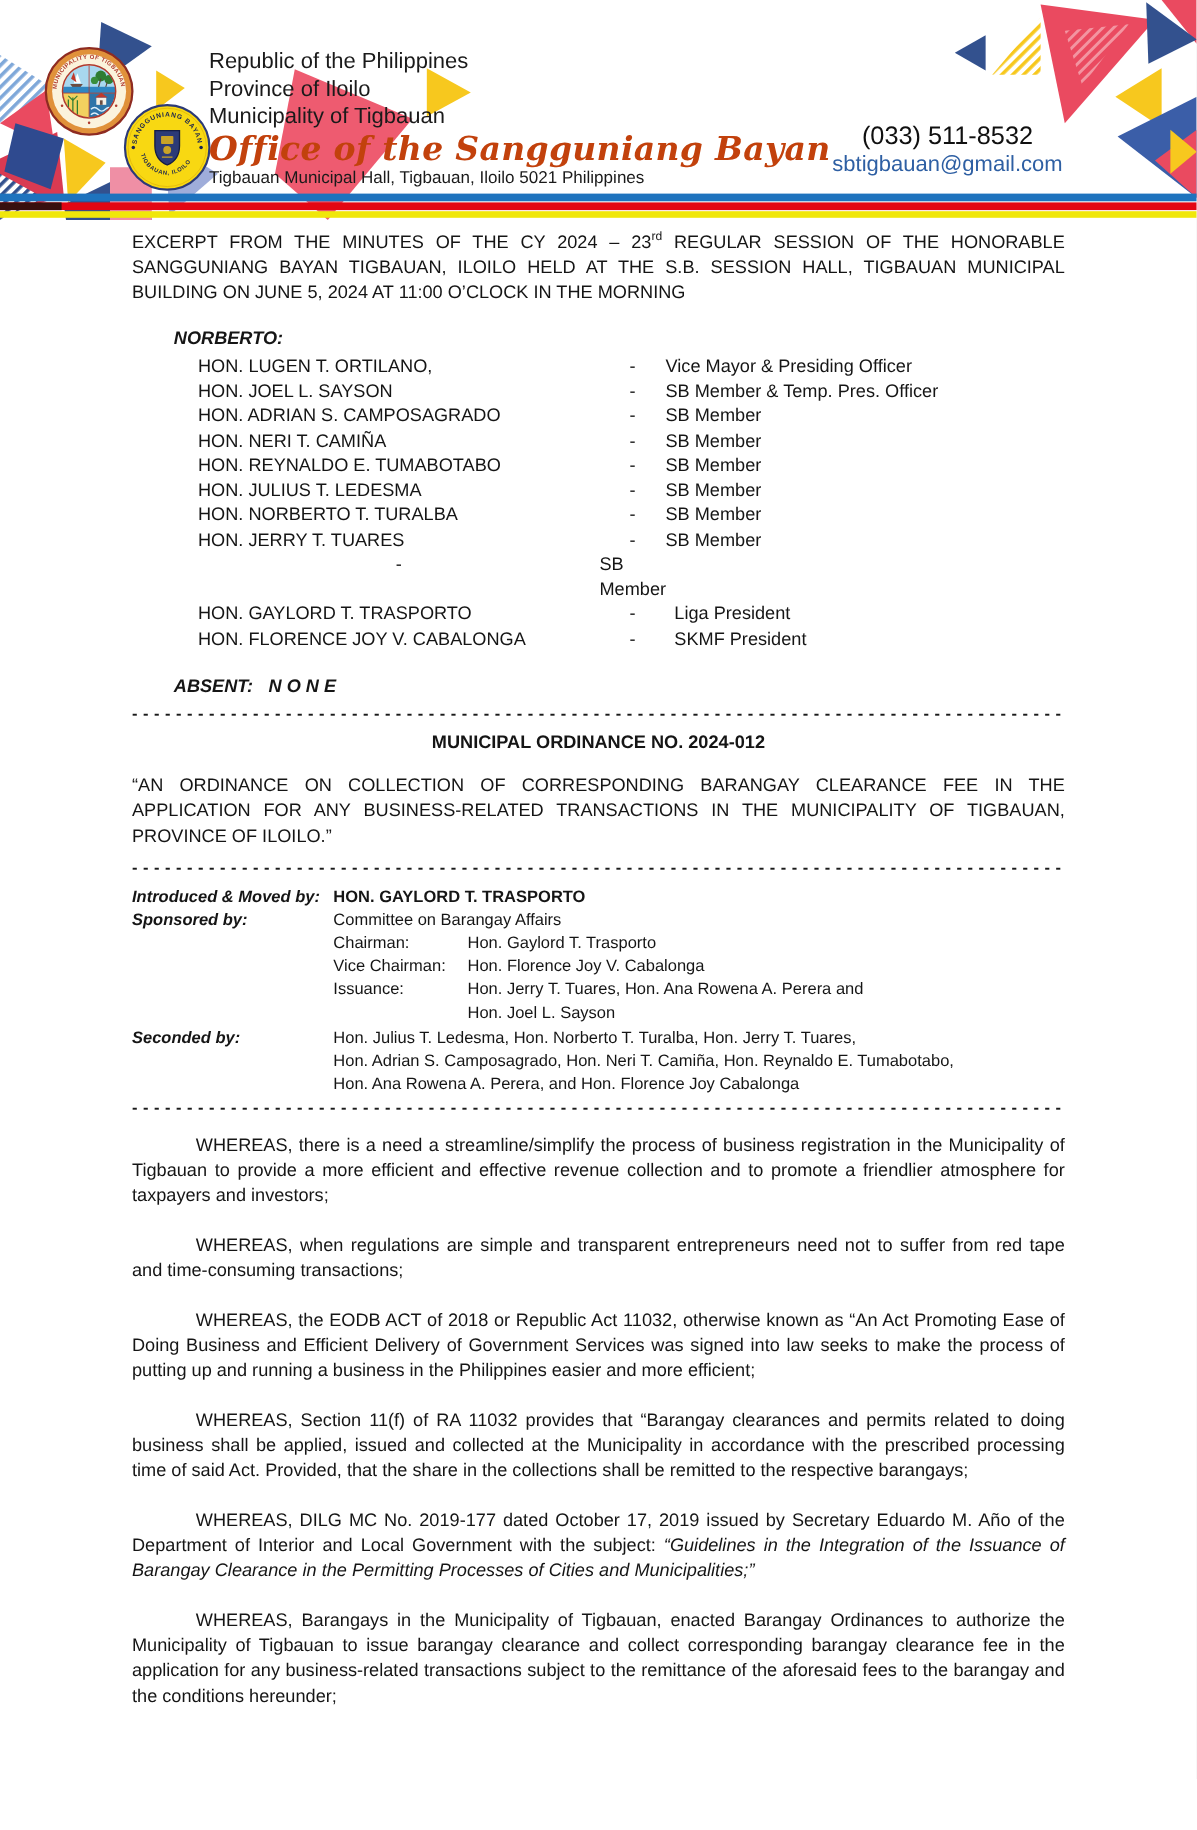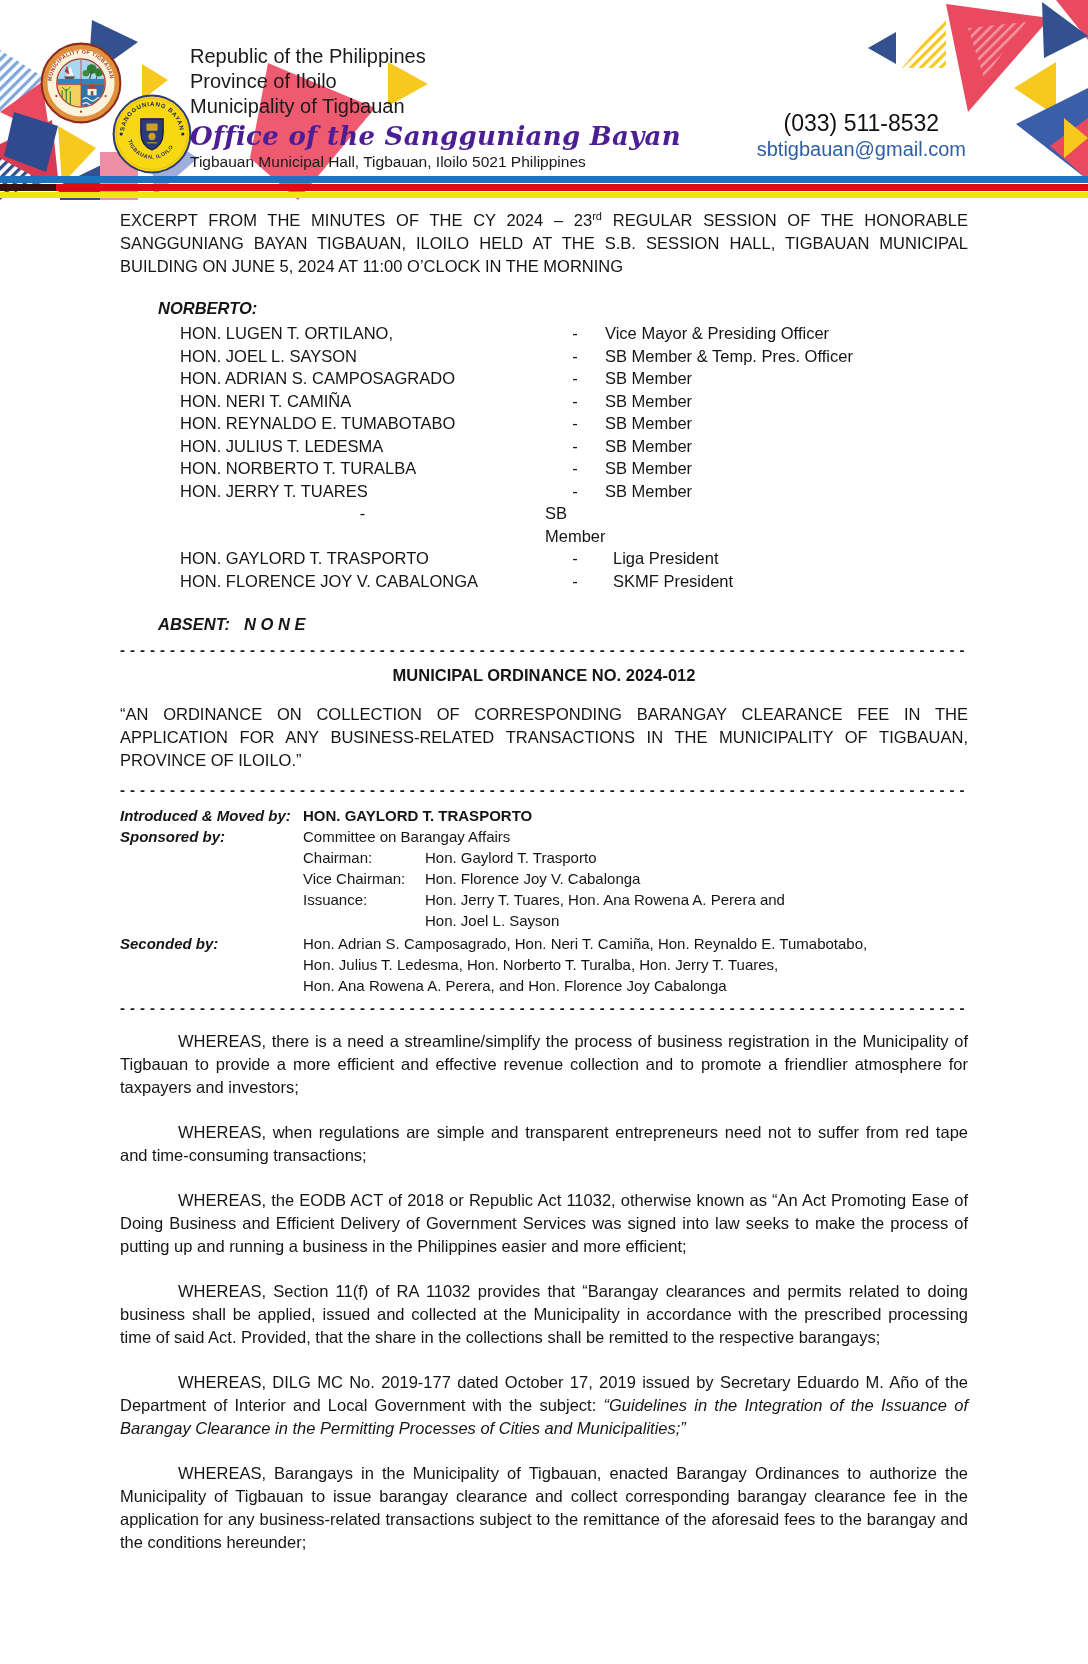--- a/index.html
+++ b/index.html
@@ -4,21 +4,21 @@
 <style>
   html,body{margin:0;padding:0;background:#e8e8e8;}
   .page{position:relative;width:1088px;height:1664px;margin:0 auto;background:#ffffff;
         font-family:"Liberation Sans",sans-serif;color:#151515;overflow:hidden;}
   
   header{position:absolute;top:0;left:0;width:1088px;height:200px;}
   .deco{position:absolute;pointer-events:none;}
   .hdr-text{position:absolute;left:190px;top:44px;white-space:nowrap;}
   .hdr-line{font-size:20px;line-height:25px;color:#1a1a1a;}
   .hdr-office{font-family:"DejaVu Serif",serif;font-style:italic;font-weight:bold;
-              font-size:26px;line-height:34px;color:#4c1d95;letter-spacing:.3px;}
+              font-size:30px;line-height:34px;color:#c2410c;letter-spacing:.3px;}
   .hdr-addr{font-size:15.5px;line-height:18px;color:#1a1a1a;}
   .hdr-contact{position:absolute;right:122px;top:110px;text-align:center;}
   .hdr-phone{font-size:23px;line-height:27px;color:#101010;}
   .hdr-email{font-size:20px;line-height:24px;color:#2E5FA3;}
   .bars{position:absolute;left:0;top:176px;width:1088px;}
   .bar{width:100%;}
   .bar-blue{height:7px;background:#1E73BE;margin-bottom:1px;}
   .bar-red{height:7px;background:#E30613;position:relative;}
   .bar-red .darkseg{position:absolute;left:0;top:0;width:56px;height:7px;background:#38100f;}
   .bar-yellow{height:6px;background:#F0E70A;margin-top:1px;}
@@ -285,22 +285,22 @@
         <div>Hon. Jerry T. Tuares, Hon. Ana Rowena A. Perera and</div>
       </div>
       <div class="srow">
         <div></div>
           <div></div>
         <div>Hon. Joel L. Sayson</div>
       </div>
       <div class="srow" style="margin-top:2px">
         <div class="slabel">Seconded by:</div>
         <div class="span23">
+          <div>Hon. Julius T. Ledesma, Hon. Norberto T. Turalba, Hon. Jerry T. Tuares,</div>
           <div>Hon. Adrian S. Camposagrado, Hon. Neri T. Camiña, Hon. Reynaldo E. Tumabotabo,</div>
-          <div>Hon. Julius T. Ledesma, Hon. Norberto T. Turalba, Hon. Jerry T. Tuares,</div>
           <div>Hon. Ana Rowena A. Perera, and Hon. Florence Joy Cabalonga</div>
         </div>
       </div>
     </div>
 
     <div class="sep">------------------------------------------------------------------------------------------</div>
 
     <p class="whereas first">WHEREAS, there is a need a streamline/simplify the process of business registration in the Municipality of Tigbauan to provide a more efficient and effective revenue collection and to promote a friendlier atmosphere for taxpayers and investors;</p>
     <p class="whereas">WHEREAS, when regulations are simple and transparent entrepreneurs need not to suffer from red tape and time-consuming transactions;</p>
     <p class="whereas">WHEREAS, the EODB ACT of 2018 or Republic Act 11032, otherwise known as “An Act Promoting Ease of Doing Business and Efficient Delivery of Government Services was signed into law seeks to make the process of putting up and running a business in the Philippines easier and more efficient;</p>

